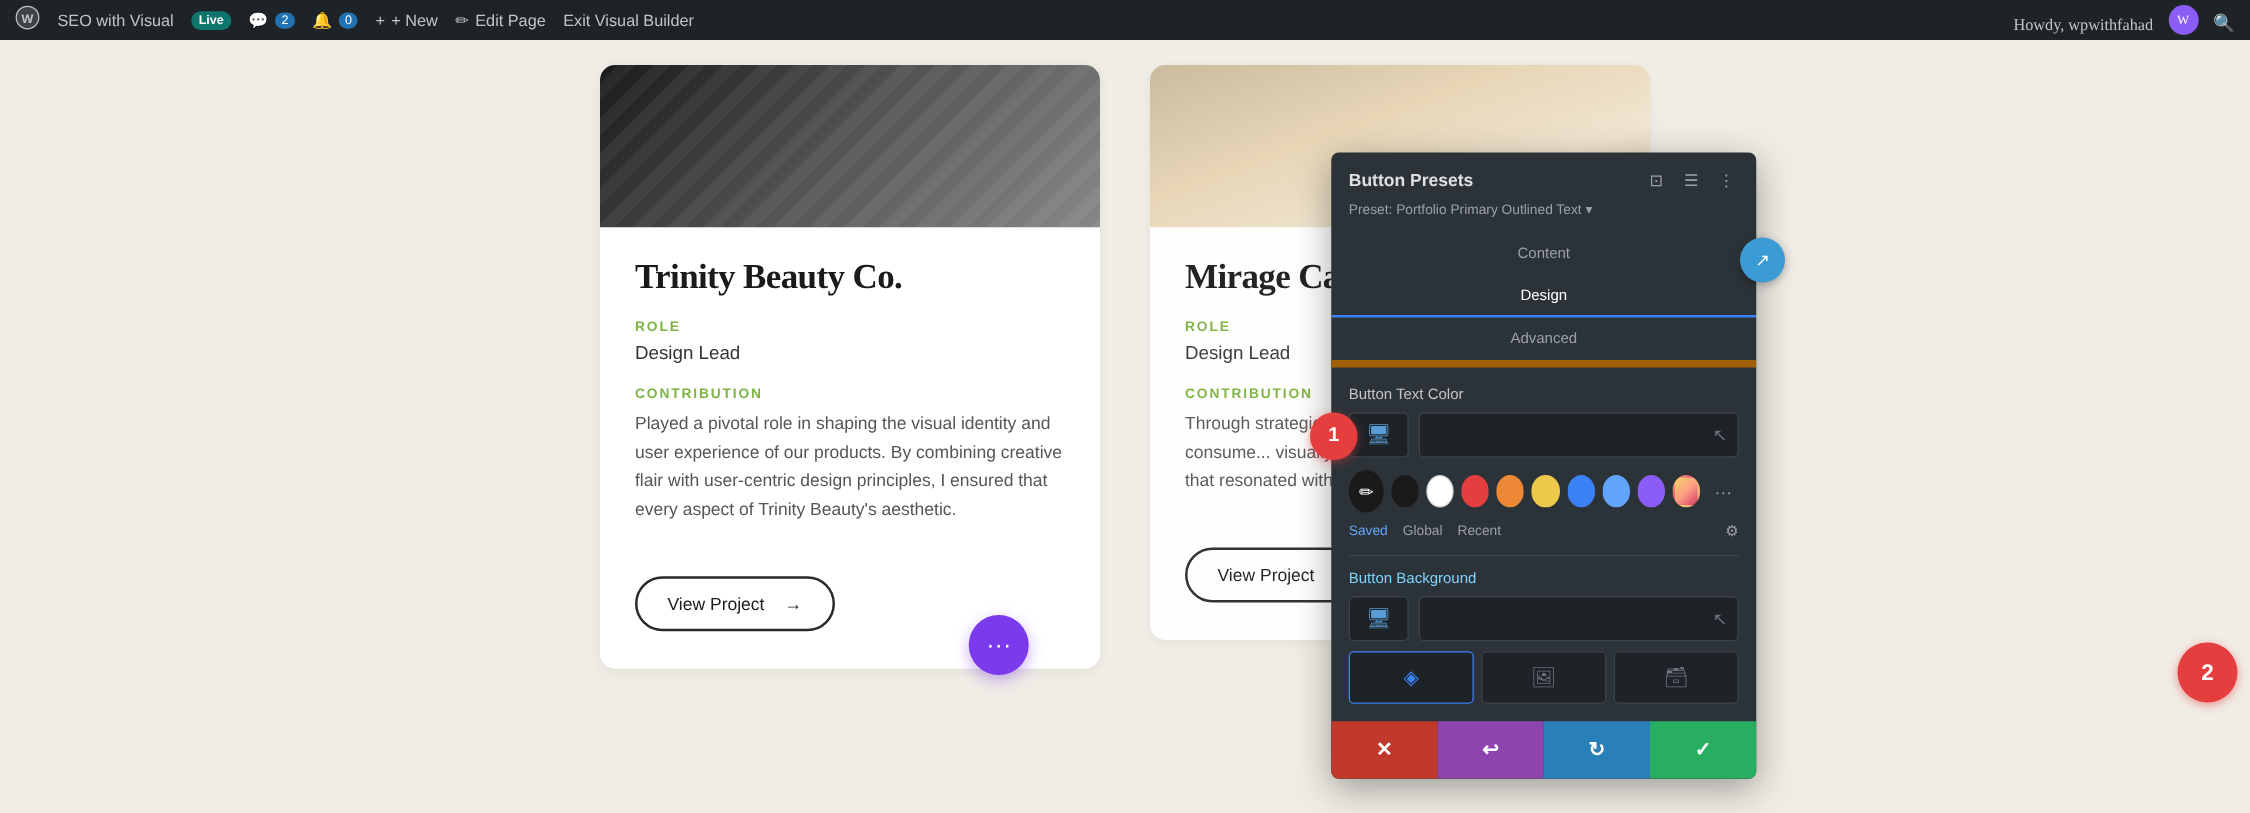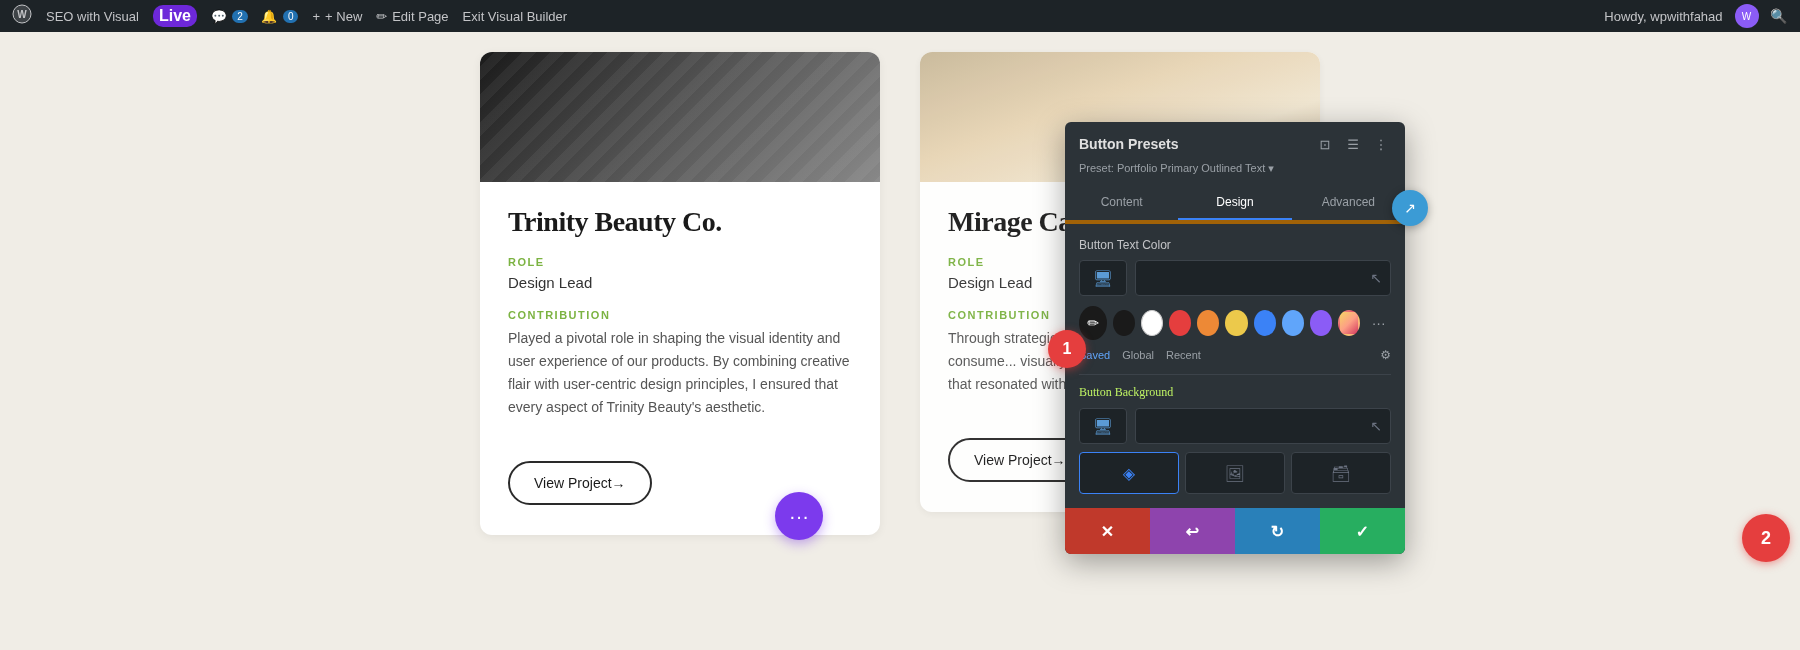--- a/index.html
+++ b/index.html
@@ -23,31 +23,32 @@
       z-index: 100;
     }
     .admin-bar-left {
       display: flex;
       align-items: center;
       gap: 14px;
       flex: 1;
     }
     .admin-bar-right {
       display: flex;
-      align-items: center;
+      align-items: flex-end;
       gap: 12px;
+      font-family: Liberation Serif, serif;
     }
     .admin-site-name {
       color: #c3c4c7;
       font-size: 13px;
     }
     .admin-live-badge {
-      background: #6d28d9;
+      background: #0f766e;
       color: #fff;
-      font-size: 16px;
+      font-size: 10px;
       padding: 2px 6px;
       border-radius: 10px;
       font-weight: 600;
     }
     .admin-bar-item {
       display: flex;
       align-items: center;
       gap: 5px;
       color: #c3c4c7;
       font-size: 13px;
@@ -158,21 +159,21 @@
     .card-contribution-text {
       font-size: 14px;
       color: #555;
       line-height: 1.65;
       margin-bottom: 42px;
     }
 
     .card-btn {
       display: inline-flex;
       align-items: center;
-      gap: 0;
+      gap: 16px;
       border: 2px solid #2a2a2a;
       border-radius: 50px;
       padding: 12px 24px;
       font-size: 14px;
       font-weight: 500;
       color: #1a1a1a;
       background: transparent;
       cursor: pointer;
       text-decoration: none;
     }
@@ -244,21 +245,22 @@
 
     .panel-preset-text {
       color: #9aa0a6;
       font-size: 11px;
       cursor: pointer;
     }
 
     
     .panel-tabs {
       display: flex;
-      border-bottom: 4px solid #a16207;
+      border-bottom: 6px solid #a16207;
+      flex-direction: column;
     }
 
     .panel-tab {
       flex: 1;
       text-align: center;
       padding: 9px 0;
       font-size: 12px;
       color: #9aa0a6;
       cursor: pointer;
       border-bottom: 2px solid transparent;
@@ -370,25 +372,24 @@
     }
 
     .panel-divider {
       border: none;
       border-top: 1px solid #3c434a;
       margin: 10px 0;
     }
 
     
     .bg-section-label {
-      color: #bef264;
+      color: #7dd3fc;
       font-size: 12px;
       margin-bottom: 8px;
       font-weight: 500;
-      font-family: Liberation Serif, serif;
     }
 
     .bg-input-row {
       display: flex;
       gap: 8px;
       margin-bottom: 8px;
     }
 
     
     .bg-type-row {

